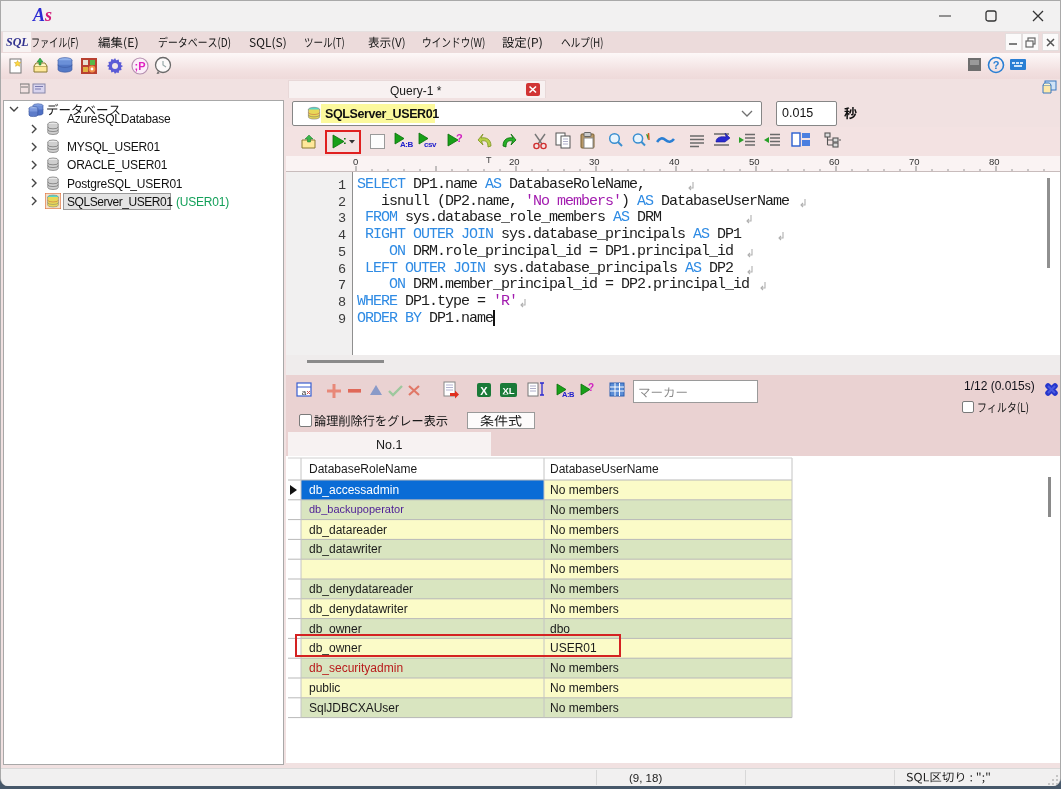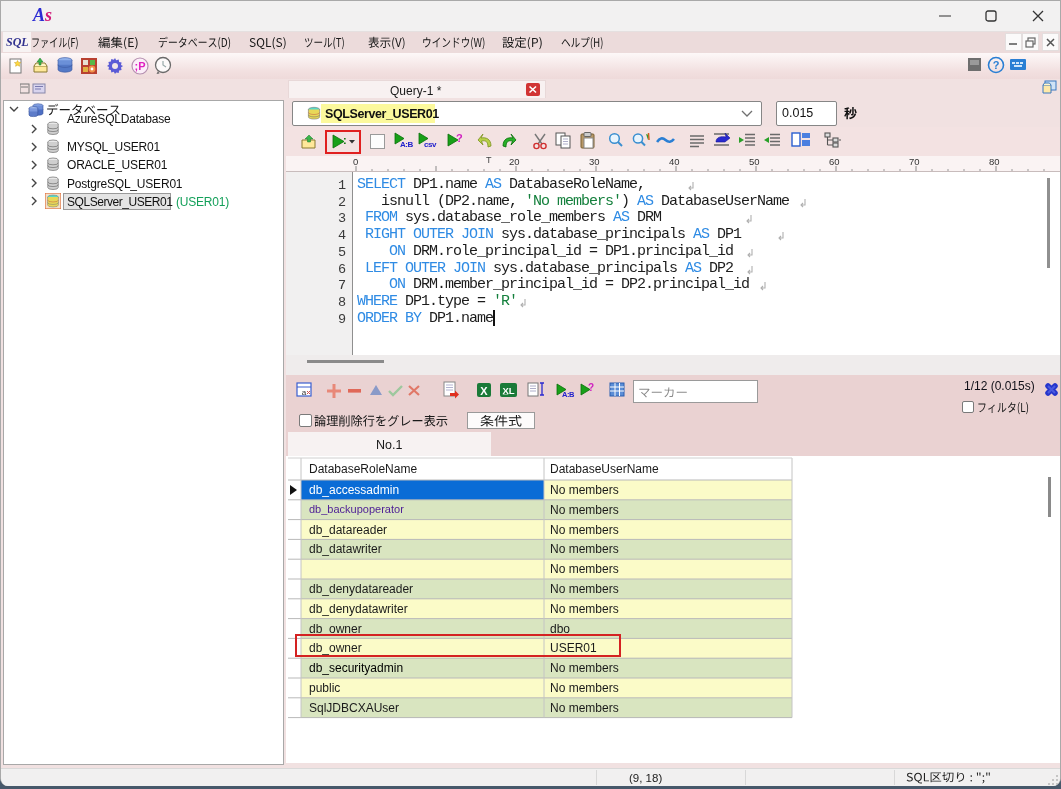--- a/index.html
+++ b/index.html
@@ -1,20 +1,20 @@
 <!DOCTYPE html>
 <html><head><meta charset="utf-8"><style>
 *{margin:0;padding:0;box-sizing:border-box}
 html,body{width:1061px;height:789px;overflow:hidden;background:#47586a}
 body{font-family:"Liberation Sans",sans-serif;position:relative}
 .win{position:absolute;left:0;top:0;width:1061px;height:786px;background:#f0f0f0;
  border-radius:0 0 8px 8px;overflow:hidden;border:1px solid #a9a9a9;border-bottom:none}
 .cl{position:absolute;white-space:pre;font-family:"Liberation Mono",monospace;
  font-size:15px;letter-spacing:-1px;line-height:15px;color:#1c1c1c}
-.cl b{font-weight:normal;color:#2f8be4}.cl i{font-style:normal;color:#15803d}
+.cl b{font-weight:normal;color:#2f8be4}.cl i{font-style:normal;color:#a21caf}
 </style></head><body>
 <div class="win">
 <div style="position:absolute;left:0px;top:0px;width:1061px;height:30px;background:#f2f1f1"></div>
 <div style="position:absolute;left:32px;top:4px;font-family:'Liberation Serif',serif;font-weight:bold;font-size:18px;font-style:italic"><span style="color:#2b2bd4">A</span><span style="color:#d01878">s</span></div>
 <svg style="position:absolute;left:936px;top:9px;" width="16" height="12" viewBox="0 0 16 12">
       <line x1="2" y1="6" x2="14" y2="6" stroke="#333" stroke-width="1.2"></line>
     </svg>
 <svg style="position:absolute;left:983px;top:8px;" width="14" height="14" viewBox="0 0 14 14">
       <rect x="2" y="2" width="10" height="10" rx="2" fill="none" stroke="#333" stroke-width="1.3"></rect>
     </svg>
@@ -570,21 +570,21 @@
 <div style="position:absolute;left:300px;top:597.8px;width:491px;height:19.8px;background:#fbfbc8"></div>
 <div style="position:absolute;left:308px;top:600.8px;white-space:pre;font-size:12px;color:#1a1a1a">db_denydatawriter</div>
 <div style="position:absolute;left:549px;top:600.8px;white-space:pre;font-size:12px;color:#1a1a1a">No members</div>
 <div style="position:absolute;left:300px;top:617.6px;width:491px;height:19.8px;background:#d9e5c0"></div>
 <div style="position:absolute;left:308px;top:620.6px;white-space:pre;font-size:12px;color:#1a1a1a">db_owner</div>
 <div style="position:absolute;left:549px;top:620.6px;white-space:pre;font-size:12px;color:#1a1a1a">dbo</div>
 <div style="position:absolute;left:300px;top:637.4px;width:491px;height:19.8px;background:#fbfbc8"></div>
 <div style="position:absolute;left:308px;top:640.4px;white-space:pre;font-size:12px;color:#1a1a1a">db_owner</div>
 <div style="position:absolute;left:549px;top:640.4px;white-space:pre;font-size:12px;color:#1a1a1a">USER01</div>
 <div style="position:absolute;left:300px;top:657.2px;width:491px;height:19.8px;background:#d9e5c0"></div>
-<div style="position:absolute;left:308px;top:660.2px;white-space:pre;font-size:12px;color:#000000">db_securityadmin</div>
+<div style="position:absolute;left:308px;top:660.2px;white-space:pre;font-size:12px;color:#b91c1c">db_securityadmin</div>
 <div style="position:absolute;left:549px;top:660.2px;white-space:pre;font-size:12px;color:#1a1a1a">No members</div>
 <div style="position:absolute;left:300px;top:677.0px;width:491px;height:19.8px;background:#fbfbc8"></div>
 <div style="position:absolute;left:308px;top:680.0px;white-space:pre;font-size:12px;color:#1a1a1a">public</div>
 <div style="position:absolute;left:549px;top:680.0px;white-space:pre;font-size:12px;color:#1a1a1a">No members</div>
 <div style="position:absolute;left:300px;top:696.8px;width:491px;height:19.8px;background:#d9e5c0"></div>
 <div style="position:absolute;left:308px;top:699.8px;white-space:pre;font-size:12px;color:#1a1a1a">SqlJDBCXAUser</div>
 <div style="position:absolute;left:549px;top:699.8px;white-space:pre;font-size:12px;color:#1a1a1a">No members</div>
 <svg style="position:absolute;left:285px;top:455px;" width="776" height="307" viewBox="0 0 776 307">
       <line x1="2" y1="24.0" x2="506" y2="24.0" stroke="#b9b9b9" stroke-width="1"></line>
       <line x1="2" y1="43.8" x2="506" y2="43.8" stroke="#b9b9b9" stroke-width="1"></line>

